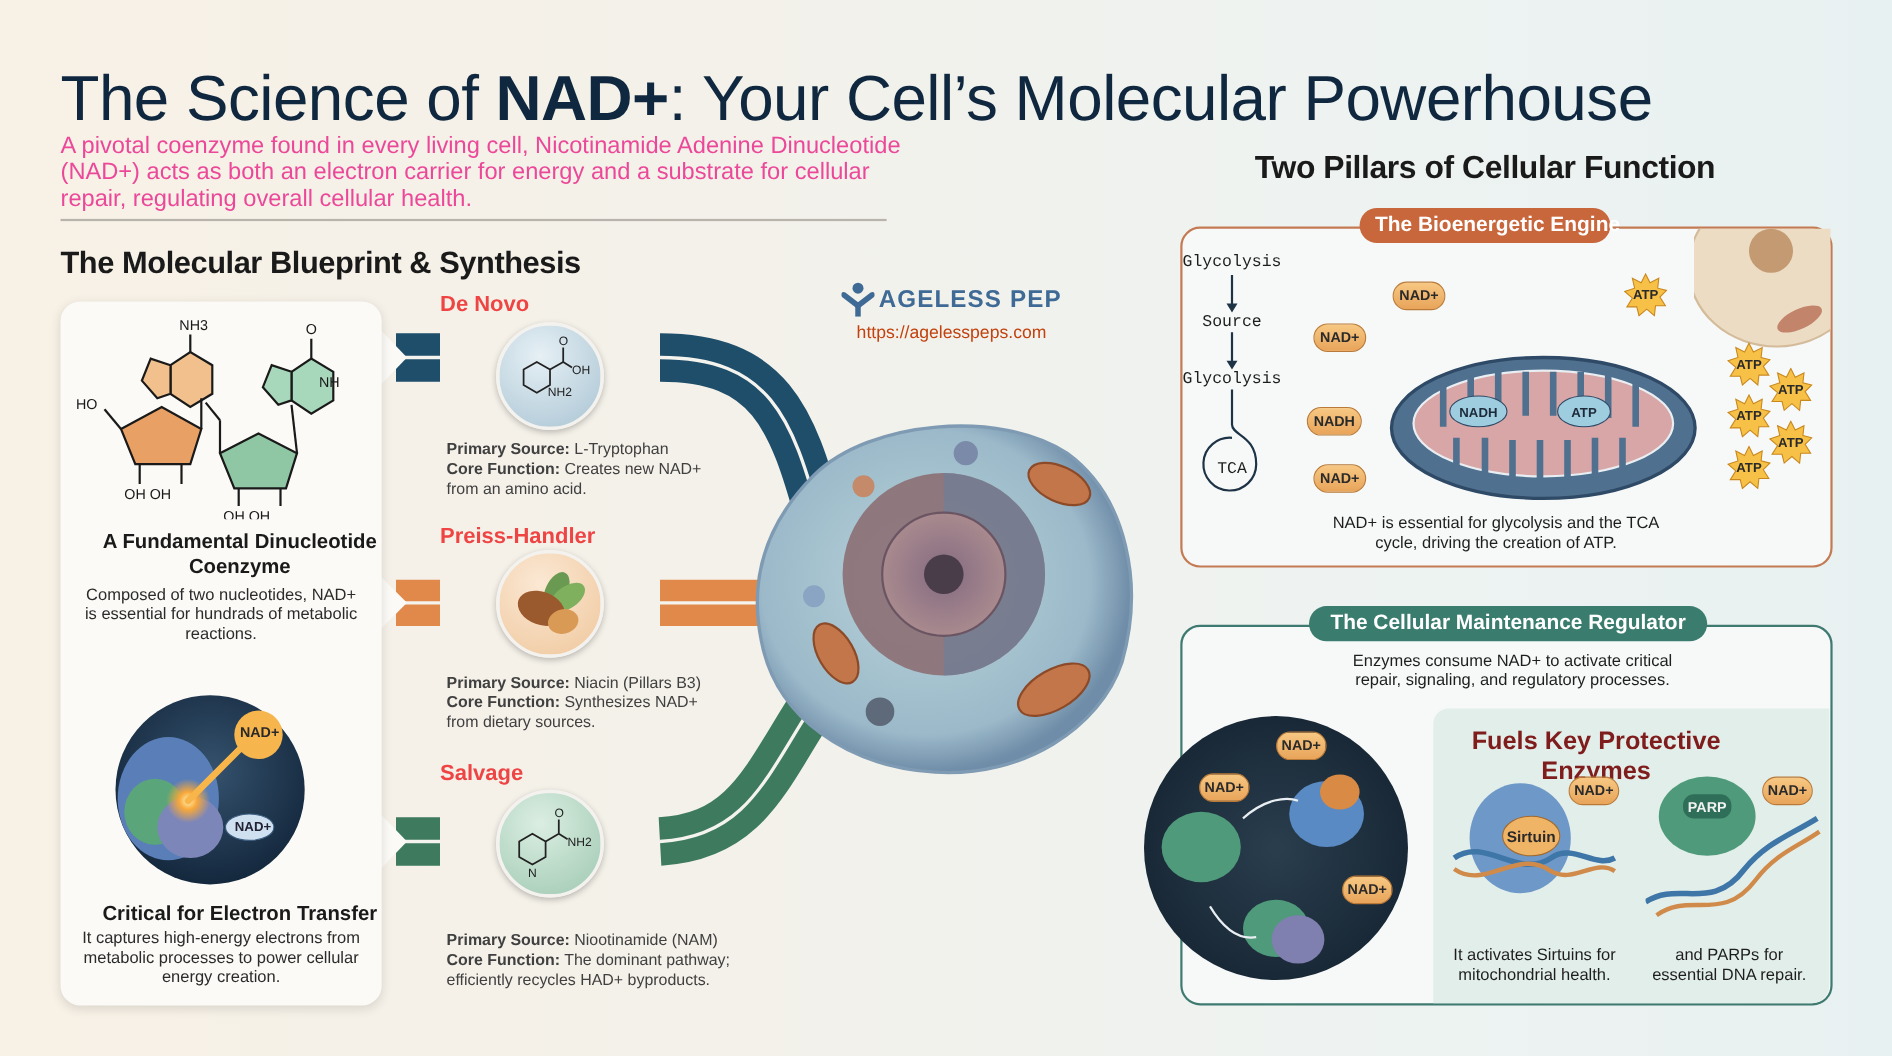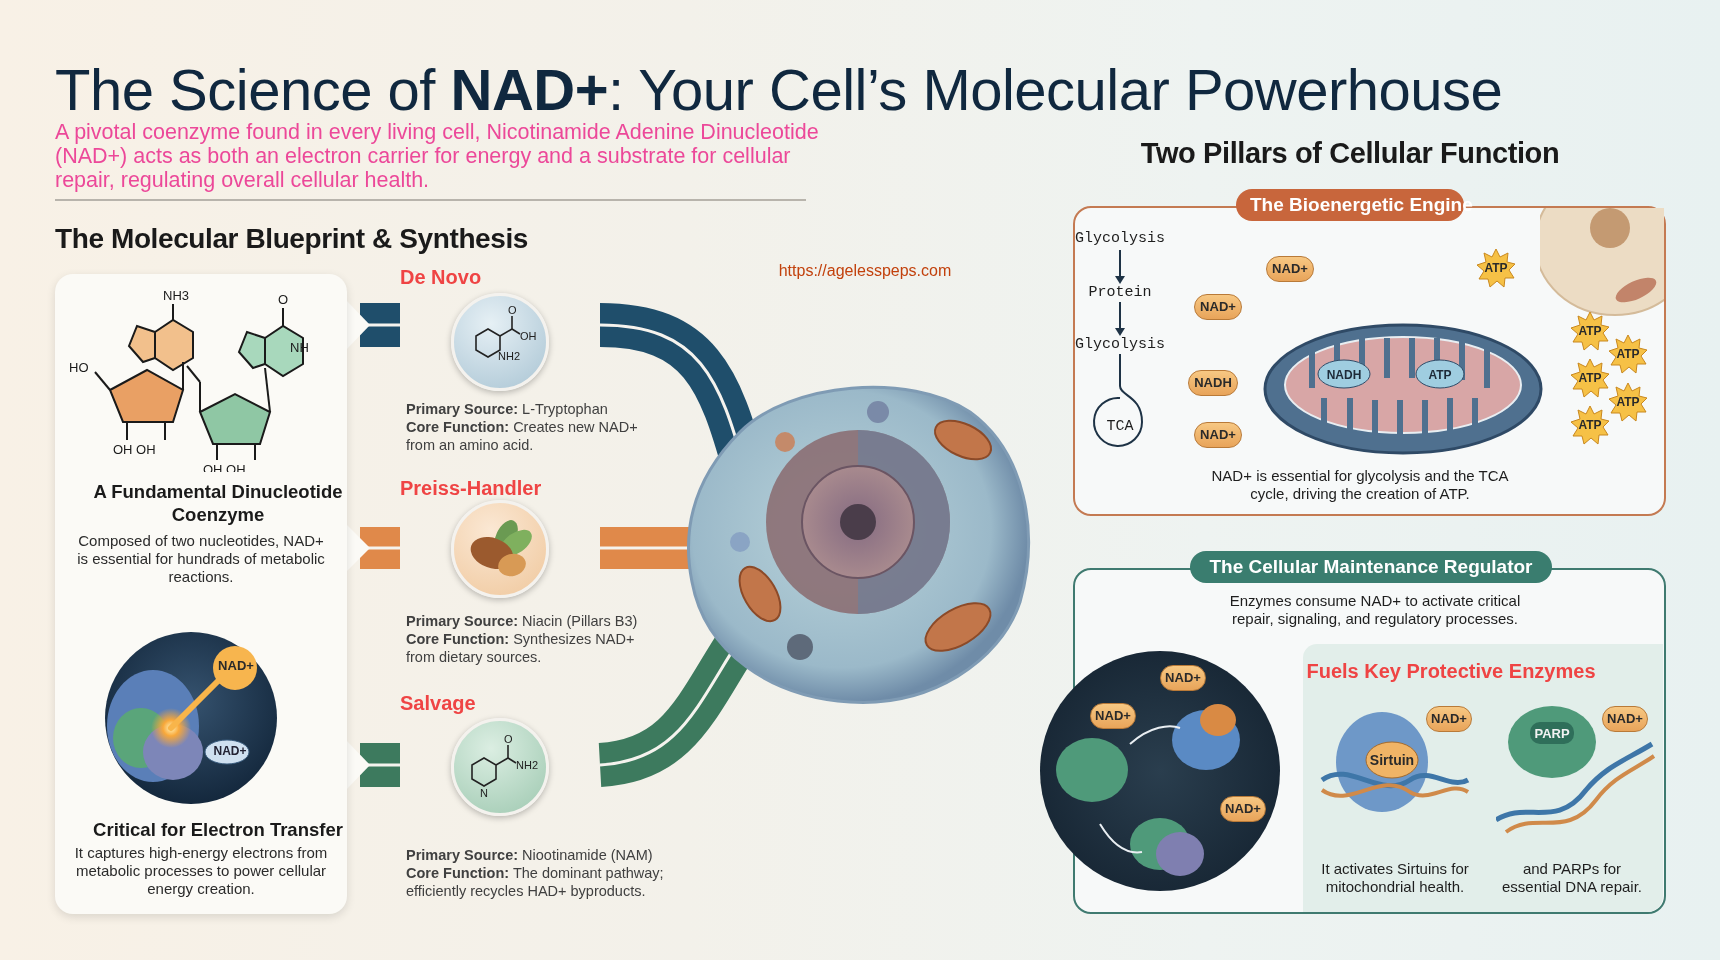--- a/index.html
+++ b/index.html
@@ -52,21 +52,21 @@
     line-height: 32px; text-align: center; padding: 0 14px; white-space: nowrap;
   }
   #bio-pill { left: 1236px; top: 189px; width: 228px; background: #c8663c; }
   #maint-pill { left: 1190px; top: 551px; width: 362px; background: #3a7d6f; }
   .flow-text { position: absolute; font-size: 15px; color: #1e1e1e; width: 100px; text-align: center; font-family: Liberation Mono, monospace; }
   .badge { position: absolute; height: 26px; border-radius: 13px; background: linear-gradient(#f7c883, #e8a45a); border: 1.5px solid #b97a38; font-size: 13px; font-weight: 700; line-height: 23px; text-align: center; color: #2a2a2a; }
   .atp { position: absolute; width: 40px; height: 40px; }
   .atp span { position: absolute; left: 0; top: 0; width: 40px; line-height: 40px; text-align: center; font-size: 12px; font-weight: 700; color: #2a2a2a; }
   .panel-caption { position: absolute; text-align: center; font-size: 15px; line-height: 18px; color: #1e1e1e; }
   #enzyme-box { position: absolute; left: 1303px; top: 644px; width: 360px; height: 268px; background: #e2eeea; border-radius: 14px 0 16px 0; }
-  #enzyme-title { position: absolute; left: 1303px; top: 660px; width: 296px; text-align: center; font-weight: 700; font-size: 20px; color: #ef4444; }
+  #enzyme-title { position: absolute; left: 1303px; top: 660px; width: 296px; text-align: center; font-weight: 700; font-size: 23px; color: #7f1d1d; }
 </style>
 </head>
 <body>
 
 <div id="title" class="abs"><span>The Science of </span><b>NAD+</b><span>: Your Cell’s Molecular Powerhouse</span></div>
 <div id="subtitle" class="abs">A pivotal coenzyme found in every living cell, Nicotinamide Adenine Dinucleotide (NAD+) acts as both an electron carrier for energy and a substrate for cellular repair, regulating overall cellular health.</div>
 <div id="divider" class="abs"></div>
 <div id="blueprint-title" class="abs">The Molecular Blueprint &amp; Synthesis</div>
 <div id="pillars-title" class="abs">Two Pillars of Cellular Function</div>
 
@@ -223,32 +223,40 @@
   <ellipse cx="283" cy="78" rx="30" ry="16" fill="#c2764a" stroke="#8c4a28" stroke-width="2" transform="rotate(25 283 78)"></ellipse>
   <ellipse cx="80" cy="232" rx="30" ry="16" fill="#c2764a" stroke="#8c4a28" stroke-width="2" transform="rotate(60 80 232)"></ellipse>
   <ellipse cx="278" cy="265" rx="36" ry="18" fill="#c2764a" stroke="#8c4a28" stroke-width="2" transform="rotate(-30 278 265)"></ellipse>
   <circle cx="105" cy="80" r="10" fill="#c48a6a"></circle>
   <circle cx="198" cy="50" r="11" fill="#7a8aa8"></circle>
   <circle cx="60" cy="180" r="10" fill="#8aa4c4"></circle>
   <circle cx="120" cy="285" r="13" fill="#5e6a7a"></circle>
 </svg>
 
 <div id="logo" class="abs">
+  <div style="display:flex;align-items:center;justify-content:center;gap:4px">
+    <svg width="30" height="32">
+      <circle cx="15" cy="6" r="5" fill="#3f6a95"></circle>
+      <path d="M2,12 L15,22 L28,12" fill="none" stroke="#3f6a95" stroke-width="5" stroke-linecap="round"></path>
+      <line x1="15" y1="20" x2="15" y2="32" stroke="#3f6a95" stroke-width="5"></line>
+    </svg>
+    <span id="logo-name">AGELESS PEP</span>
+  </div>
   <div id="logo-url">https://agelesspeps.com</div>
 </div>
 
 <div id="bio-panel" class="panel"></div>
 <div id="bio-pill" class="pill">The Bioenergetic Engine</div>
 <svg class="abs" style="left:1540px;top:208px" width="124" height="110">
   <ellipse cx="75" cy="35" rx="80" ry="72" fill="#ecdcc4" stroke="#d4bb9a" stroke-width="2"></ellipse>
   <circle cx="70" cy="20" r="20" fill="#c49a72"></circle>
   <ellipse cx="96" cy="82" rx="22" ry="9" fill="#c2846a" transform="rotate(-25 96 82)"></ellipse>
 </svg>
 <div class="flow-text" style="left:1070px;top:230px">Glycolysis</div>
-<div class="flow-text" style="left:1070px;top:284px">Protein</div>
+<div class="flow-text" style="left:1070px;top:284px">Source</div>
 <div class="flow-text" style="left:1070px;top:336px">Glycolysis</div>
 <div class="flow-text" style="left:1070px;top:418px">TCA</div>
 <svg class="abs" style="left:1080px;top:246px" width="80" height="220">
   <line x1="40" y1="4" x2="40" y2="34" stroke="#1e3346" stroke-width="2"></line>
   <polygon points="35,30 45,30 40,38" fill="#1e3346"></polygon>
   <line x1="40" y1="56" x2="40" y2="86" stroke="#1e3346" stroke-width="2"></line>
   <polygon points="35,82 45,82 40,90" fill="#1e3346"></polygon>
   <path d="M40,108 L40,140 C40,150 62,150 62,176 A24,24 0 1 1 40,152" fill="none" stroke="#1e3346" stroke-width="2"></path>
 </svg>
 <div class="badge" style="left:1266px;top:256px;width:48px">NAD+</div>

